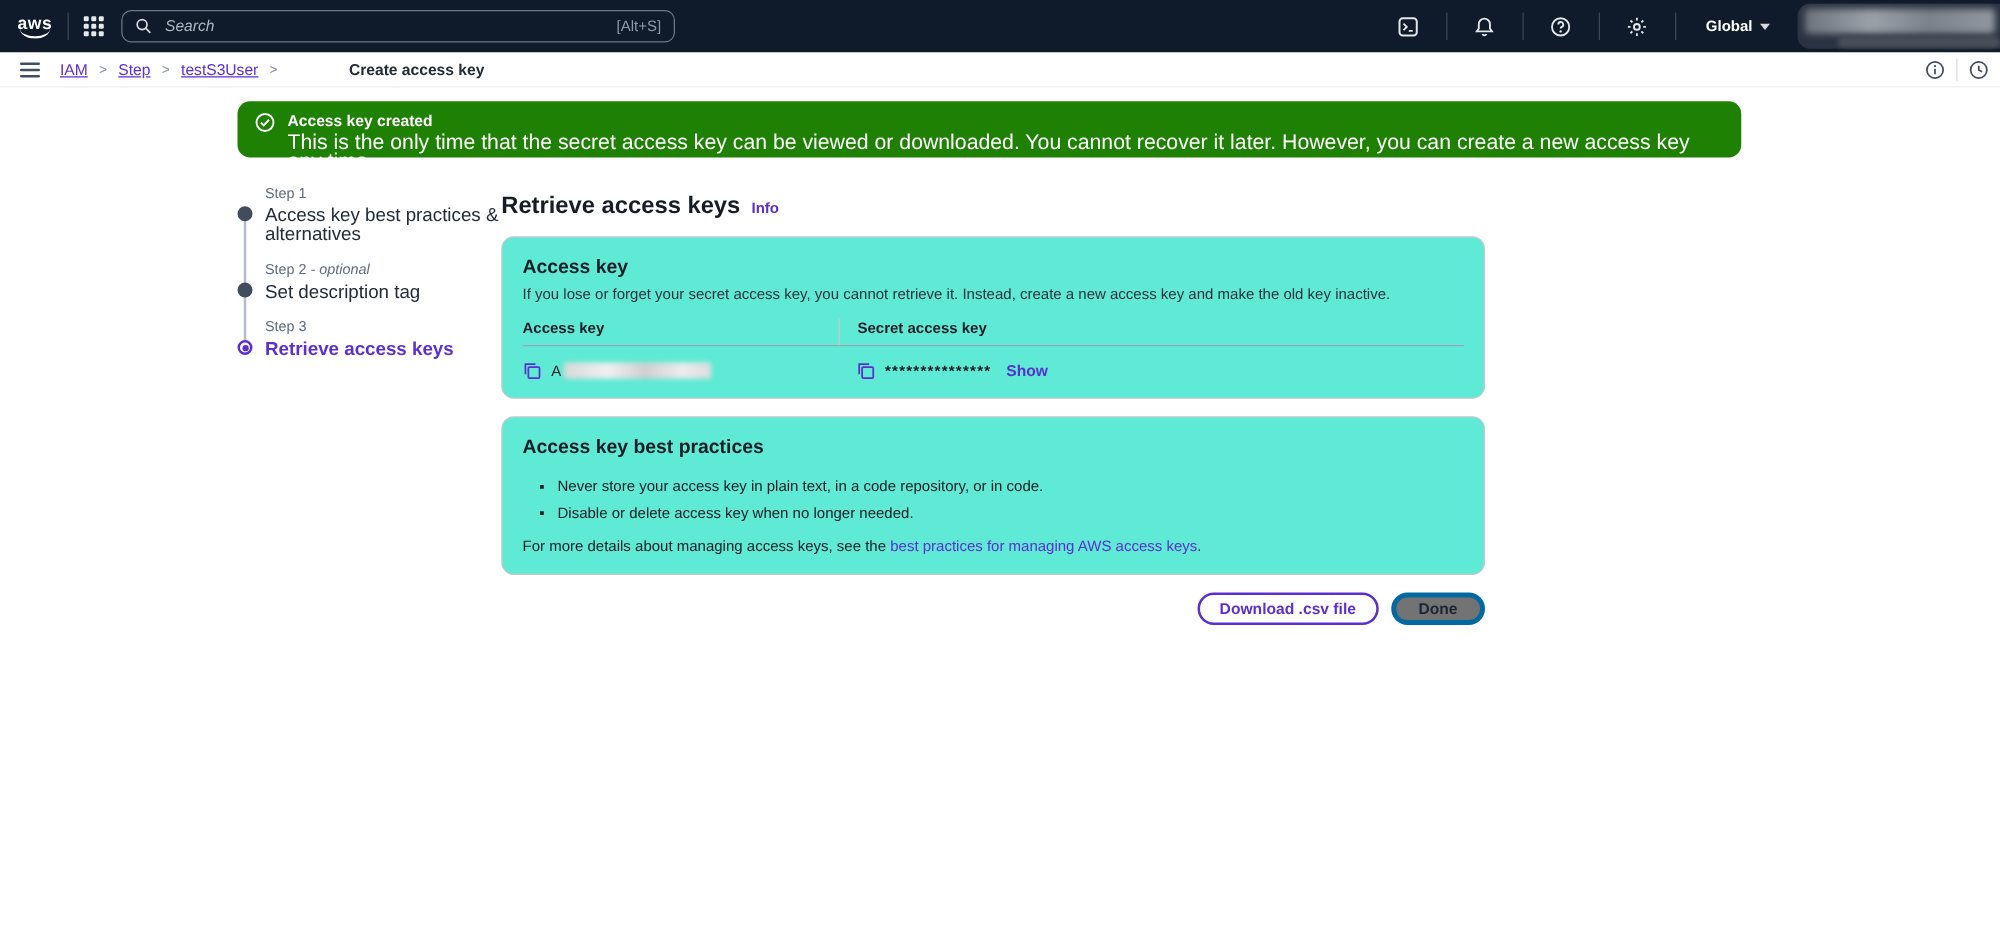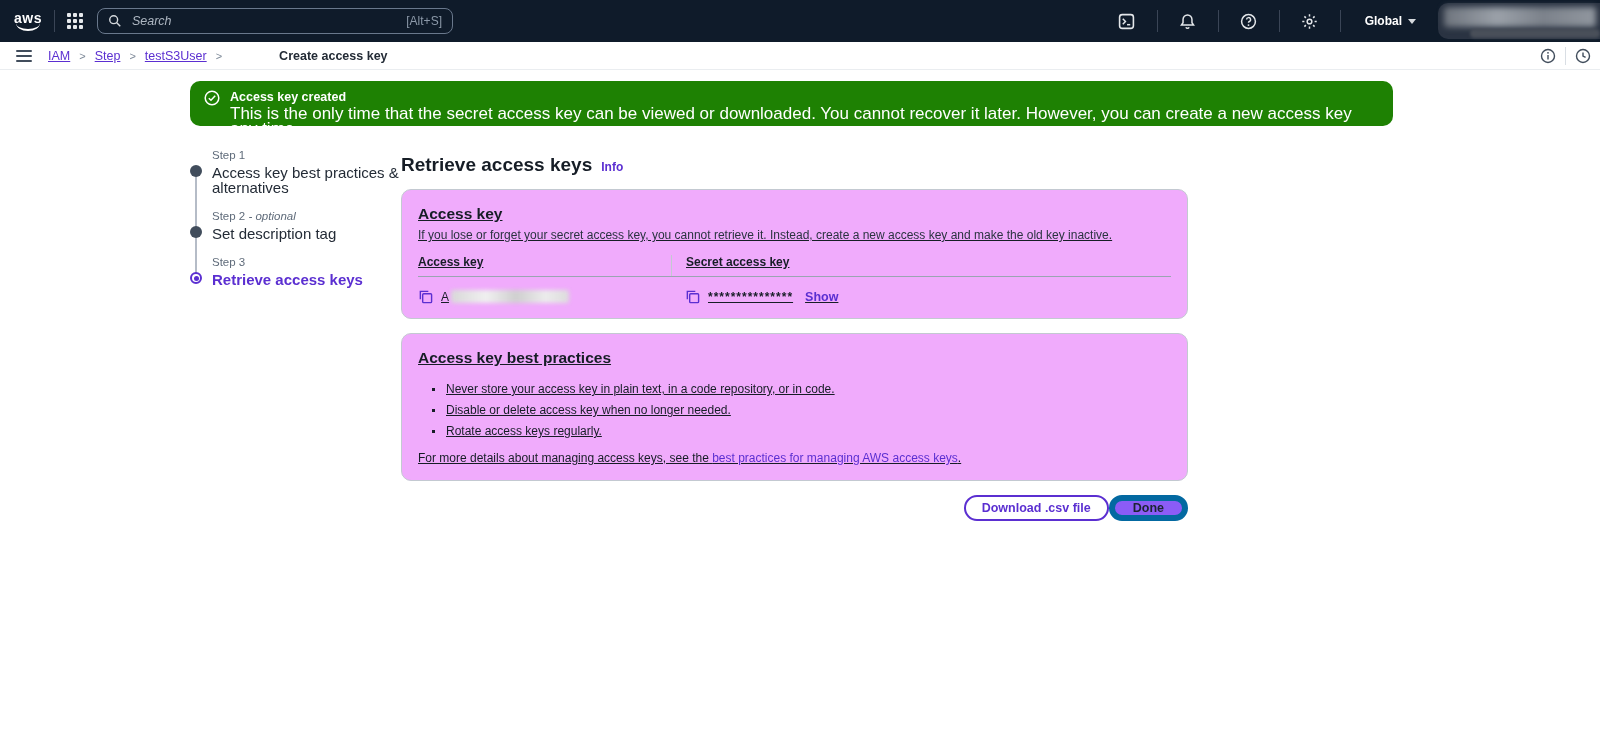--- a/index.html
+++ b/index.html
@@ -16,21 +16,21 @@
     background:#0f1b2a; display:flex; align-items:center;
   }
   .aws-logo { margin-left:14px; display:flex; flex-direction:column; align-items:center; cursor:pointer; }
   .aws-logo .txt { color:#fff; font-weight:bold; font-size:14px; letter-spacing:.5px; line-height:12px; }
   .aws-logo .smile { width:24px; height:8px; border-bottom:2px solid #ffffff; border-radius:0 0 100% 100%/0 0 200% 200%; margin-top:-1px; }
   .nav-sep { width:1px; height:22px; background:#3a4556; margin:0 12px; }
   .grid-icon { width:16px; height:16px; display:grid; grid-template-columns:repeat(3,4px); grid-template-rows:repeat(3,4px); gap:2px; cursor:pointer; }
   .grid-icon i { background:#e6e9ec; border-radius:1px; }
 
   .search-box {
-    margin-left:14px; width:356px; height:26px; border:1px solid #69788c;
+    margin-left:14px; width:443px; height:26px; border:1px solid #69788c;
     border-radius:8px; display:flex; align-items:center; padding:0 10px;
   }
   .search-box svg { flex:none; }
   .search-input {
     flex:1; background:transparent; border:none; outline:none;
     font-style:italic; font-size:12.5px; color:#c1c9d3; margin-left:8px;
     font-family:"Liberation Sans", sans-serif;
   }
   .search-input::placeholder { color:#aeb7c2; font-style:italic; }
   .search-shortcut { font-size:12px; color:#8c99a9; }
@@ -85,21 +85,21 @@
   .step.active .step-dot { background:#ffffff; border:2px solid #5b2fd1; }
   .step.active .step-dot::after { content:''; position:absolute; left:1.5px; top:1.5px; width:5px; height:5px; border-radius:50%; background:#5b2fd1; }
   .step.active .step-title { color:#5b2fd1; font-weight:bold; }
 
   
   .main { position:absolute; left:401px; top:154px; width:787px; }
   .main-header { display:flex; align-items:baseline; gap:9px; margin-bottom:13px; }
   .page-title { font-size:19px; font-weight:bold; color:#161d26; margin:0; }
   .info-link { font-size:12px; font-weight:bold; color:#5b2fd1; cursor:pointer; }
 
-  .card { border:1px solid #c3c9d1; border-radius:10px; background:#f0abfc; padding:14px 16px;text-decoration:underline; }
+  .card { border:1px solid #c3c9d1; border-radius:10px; background:#5eead4; padding:14px 16px; }
   .card + .card { margin-top:14px; }
   .card-title { font-size:15.5px; font-weight:bold; color:#161d26; line-height:19px; }
   .card-desc { font-size:12px; color:#2a3340; margin-top:5px; line-height:15px; }
 
   .key-table { margin-top:12px; }
   .key-headers { display:grid; grid-template-columns:253px 1fr; border-bottom:1px solid #9aa5b1; }
   .key-header { font-size:12px; font-weight:bold; color:#161d26; padding-bottom:7px; }
   .key-header.second { border-left:1px solid #c3c9d1; padding-left:14px; }
   .key-row { display:grid; grid-template-columns:253px 1fr; padding-top:12px; }
   .key-cell { display:flex; align-items:center; font-size:12px; }
@@ -109,24 +109,24 @@
     background:linear-gradient(90deg,#d8d8d8,#f0f0f0 30%,#cfcfcf 55%,#ececec 80%,#dcdcdc); filter:blur(2px); }
   .masked { letter-spacing:1px; font-weight:bold; color:#161d26; }
   .show-link { color:#5b2fd1; font-weight:bold; margin-left:12px; font-size:12.5px; cursor:pointer; }
 
   .bp-list { list-style:none; margin:15px 0 0 14px; padding:0; }
   .bp-list li { font-size:12px; color:#161d26; line-height:15px; margin-bottom:6px; padding-left:14px; position:relative; }
   .bp-list li::before { content:''; position:absolute; left:0; top:6px; width:3px; height:3px; background:#161d26; }
   .bp-footer { margin-top:12px; font-size:12px; line-height:15px; }
   .bp-footer .lnk { color:#5b2fd1; cursor:pointer; }
 
-  .actions { display:flex; justify-content:flex-end; align-items:center; margin-top:14px; }
+  .actions { display:flex; justify-content:flex-end; align-items:center; gap:10px; margin-top:14px; }
   .btn { height:26px; border-radius:14px; font-size:12.5px; font-weight:bold; display:flex; align-items:center; cursor:pointer; font-family:"Liberation Sans", sans-serif; }
   .btn-secondary { border:2px solid #5b2fd1; color:#5b2fd1; background:#fff; padding:0 16px; }
-  .btn-primary { border:6px solid #0369a1; background:#8b5cf6; color:#1b2533; padding:0 18px;text-align:right; }
+  .btn-primary { border:4px solid #0369a1; background:#737373; color:#1b2533; padding:0 18px;text-align:right; }
 </style>
 </head>
 <body>
 
 <div class="topbar">
   <div class="aws-logo">
     <span class="txt">aws</span>
     <span class="smile"></span>
   </div>
   <div class="nav-sep"></div>
@@ -298,21 +298,20 @@
         </div>
       </div>
     </div>
   </div>
 
   <div class="card">
     <div class="card-title">Access key best practices</div>
     <ul class="bp-list">
       <li>Never store your access key in plain text, in a code repository, or in code.</li>
       <li>Disable or delete access key when no longer needed.</li>
-      <li>Rotate access keys regularly.</li>
     </ul>
     <div class="bp-footer">
       <span>For more details about managing access keys, see the </span><span class="lnk">best practices for managing AWS access keys</span><span>.</span>
     </div>
   </div>
 
   <div class="actions">
     <button class="btn btn-secondary">Download .csv file</button>
     <button class="btn btn-primary">Done</button>
   </div>

